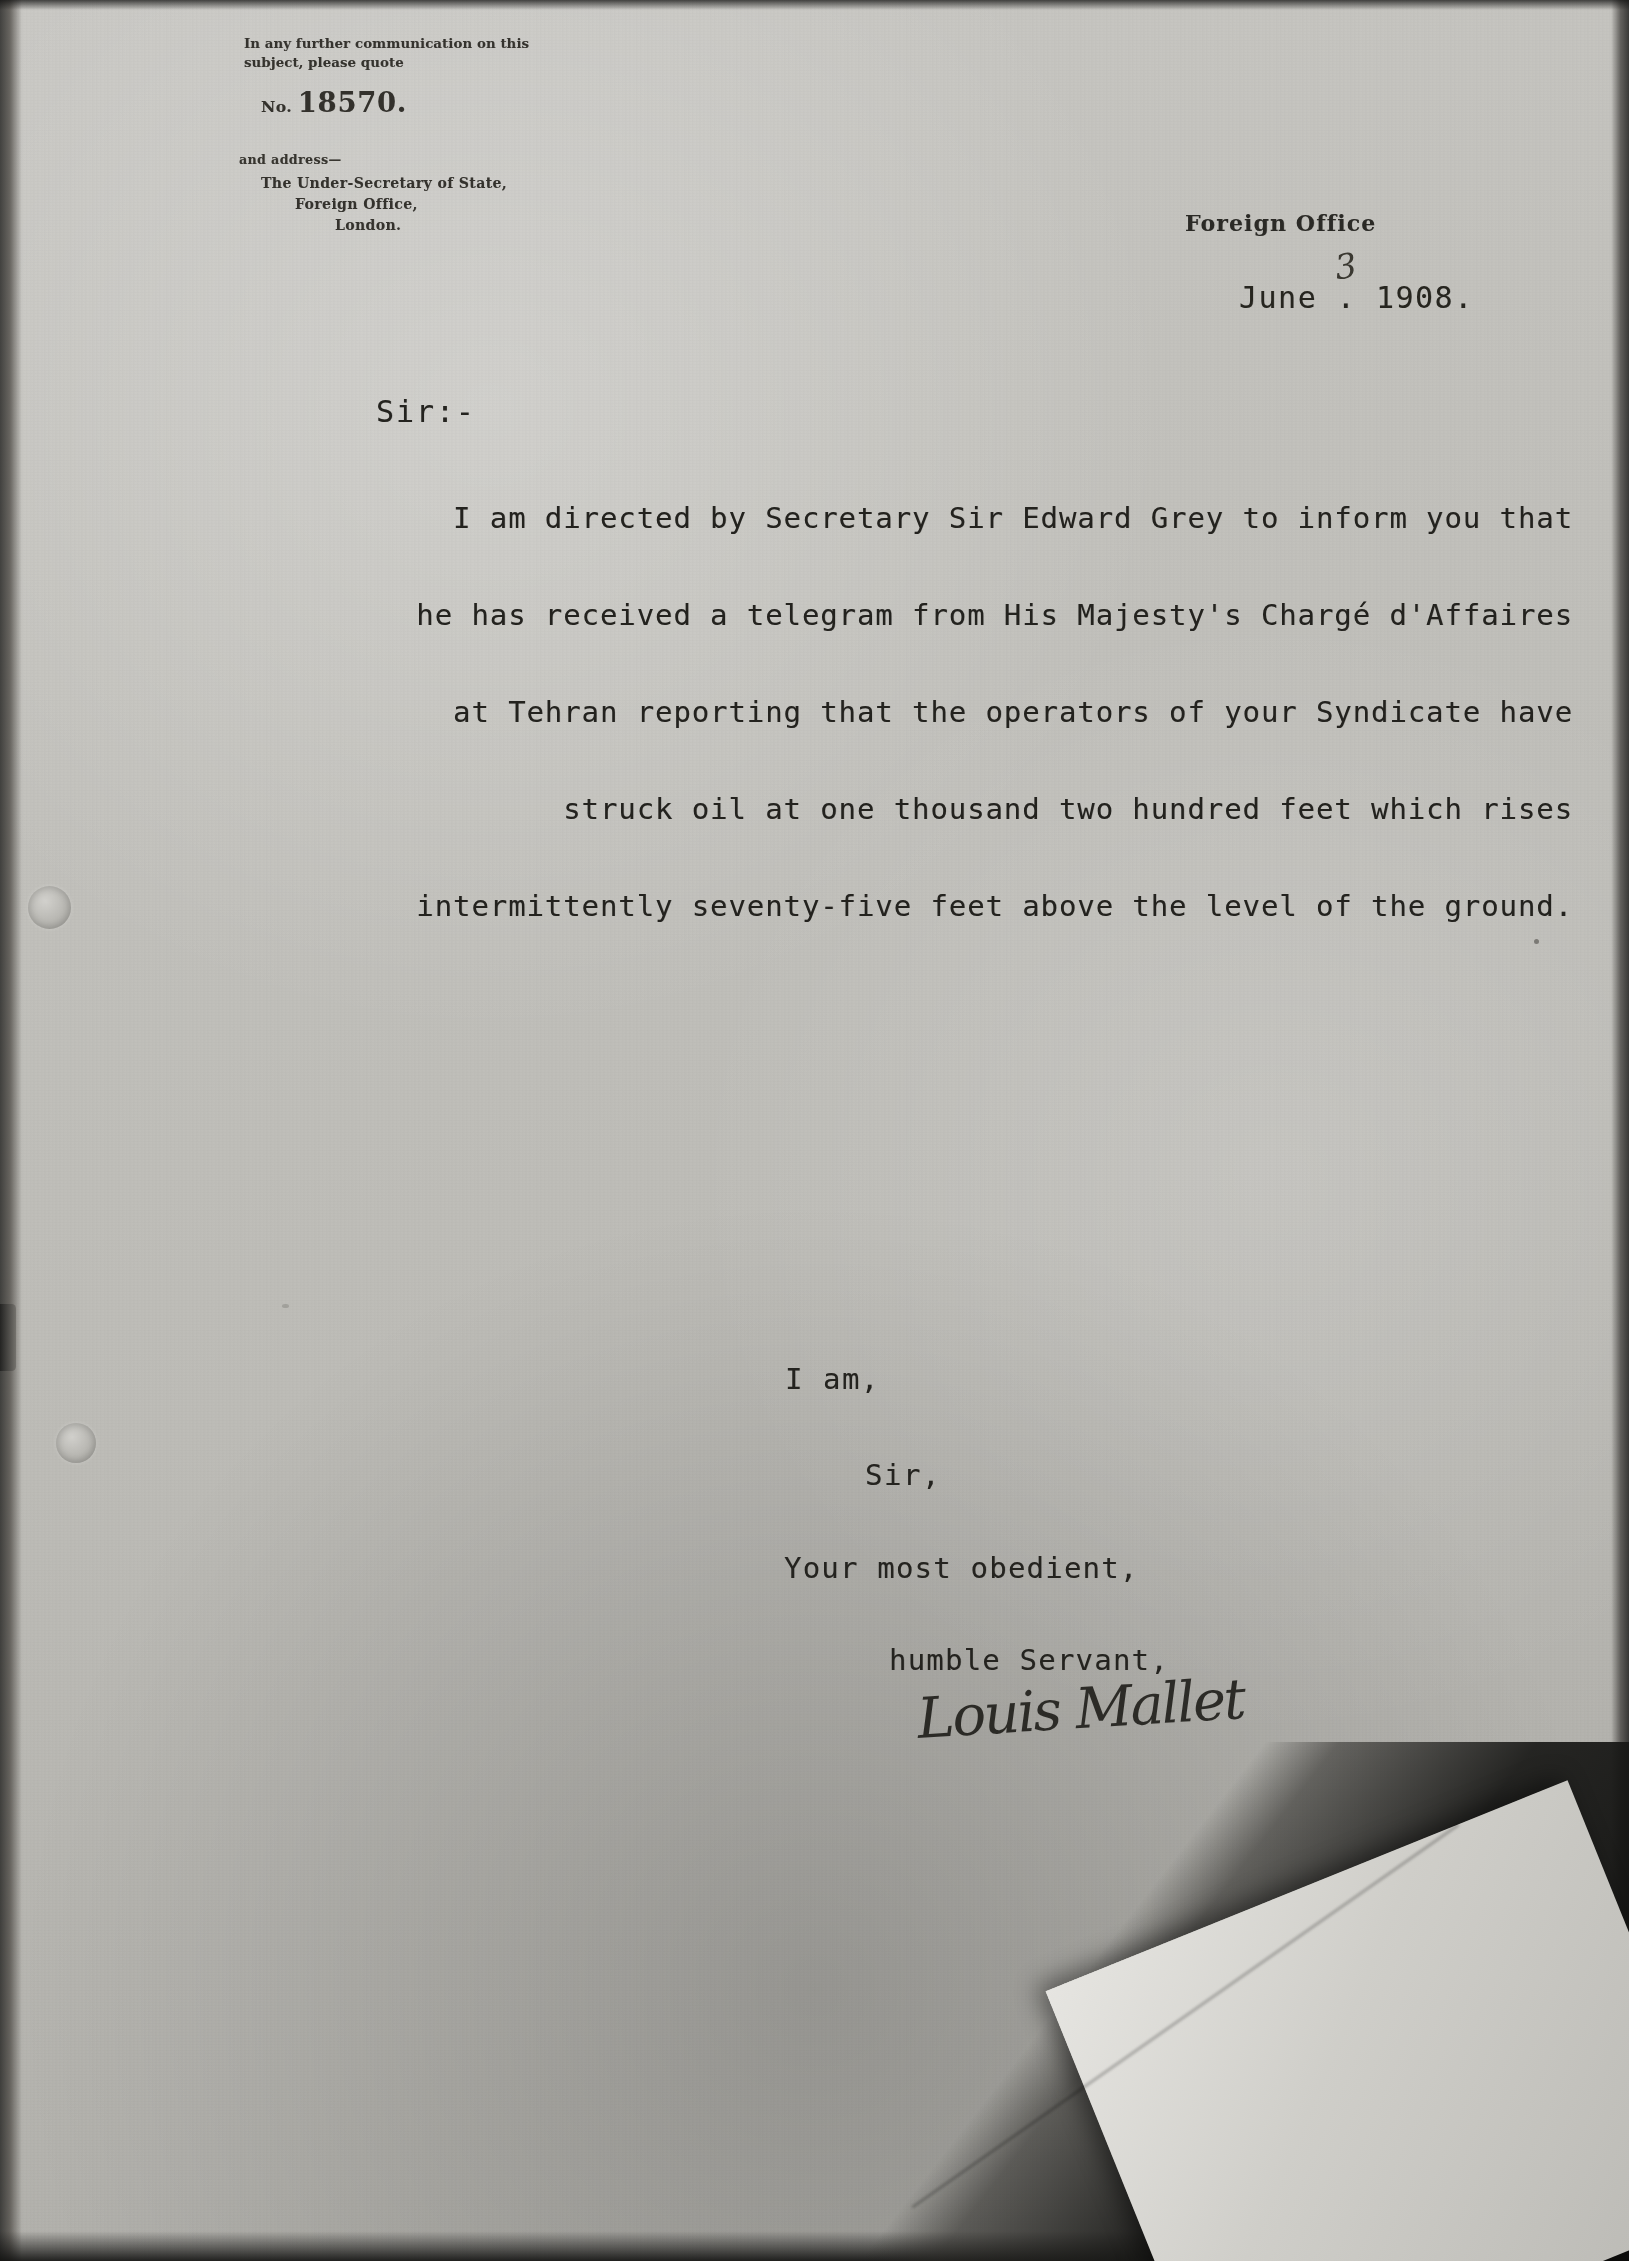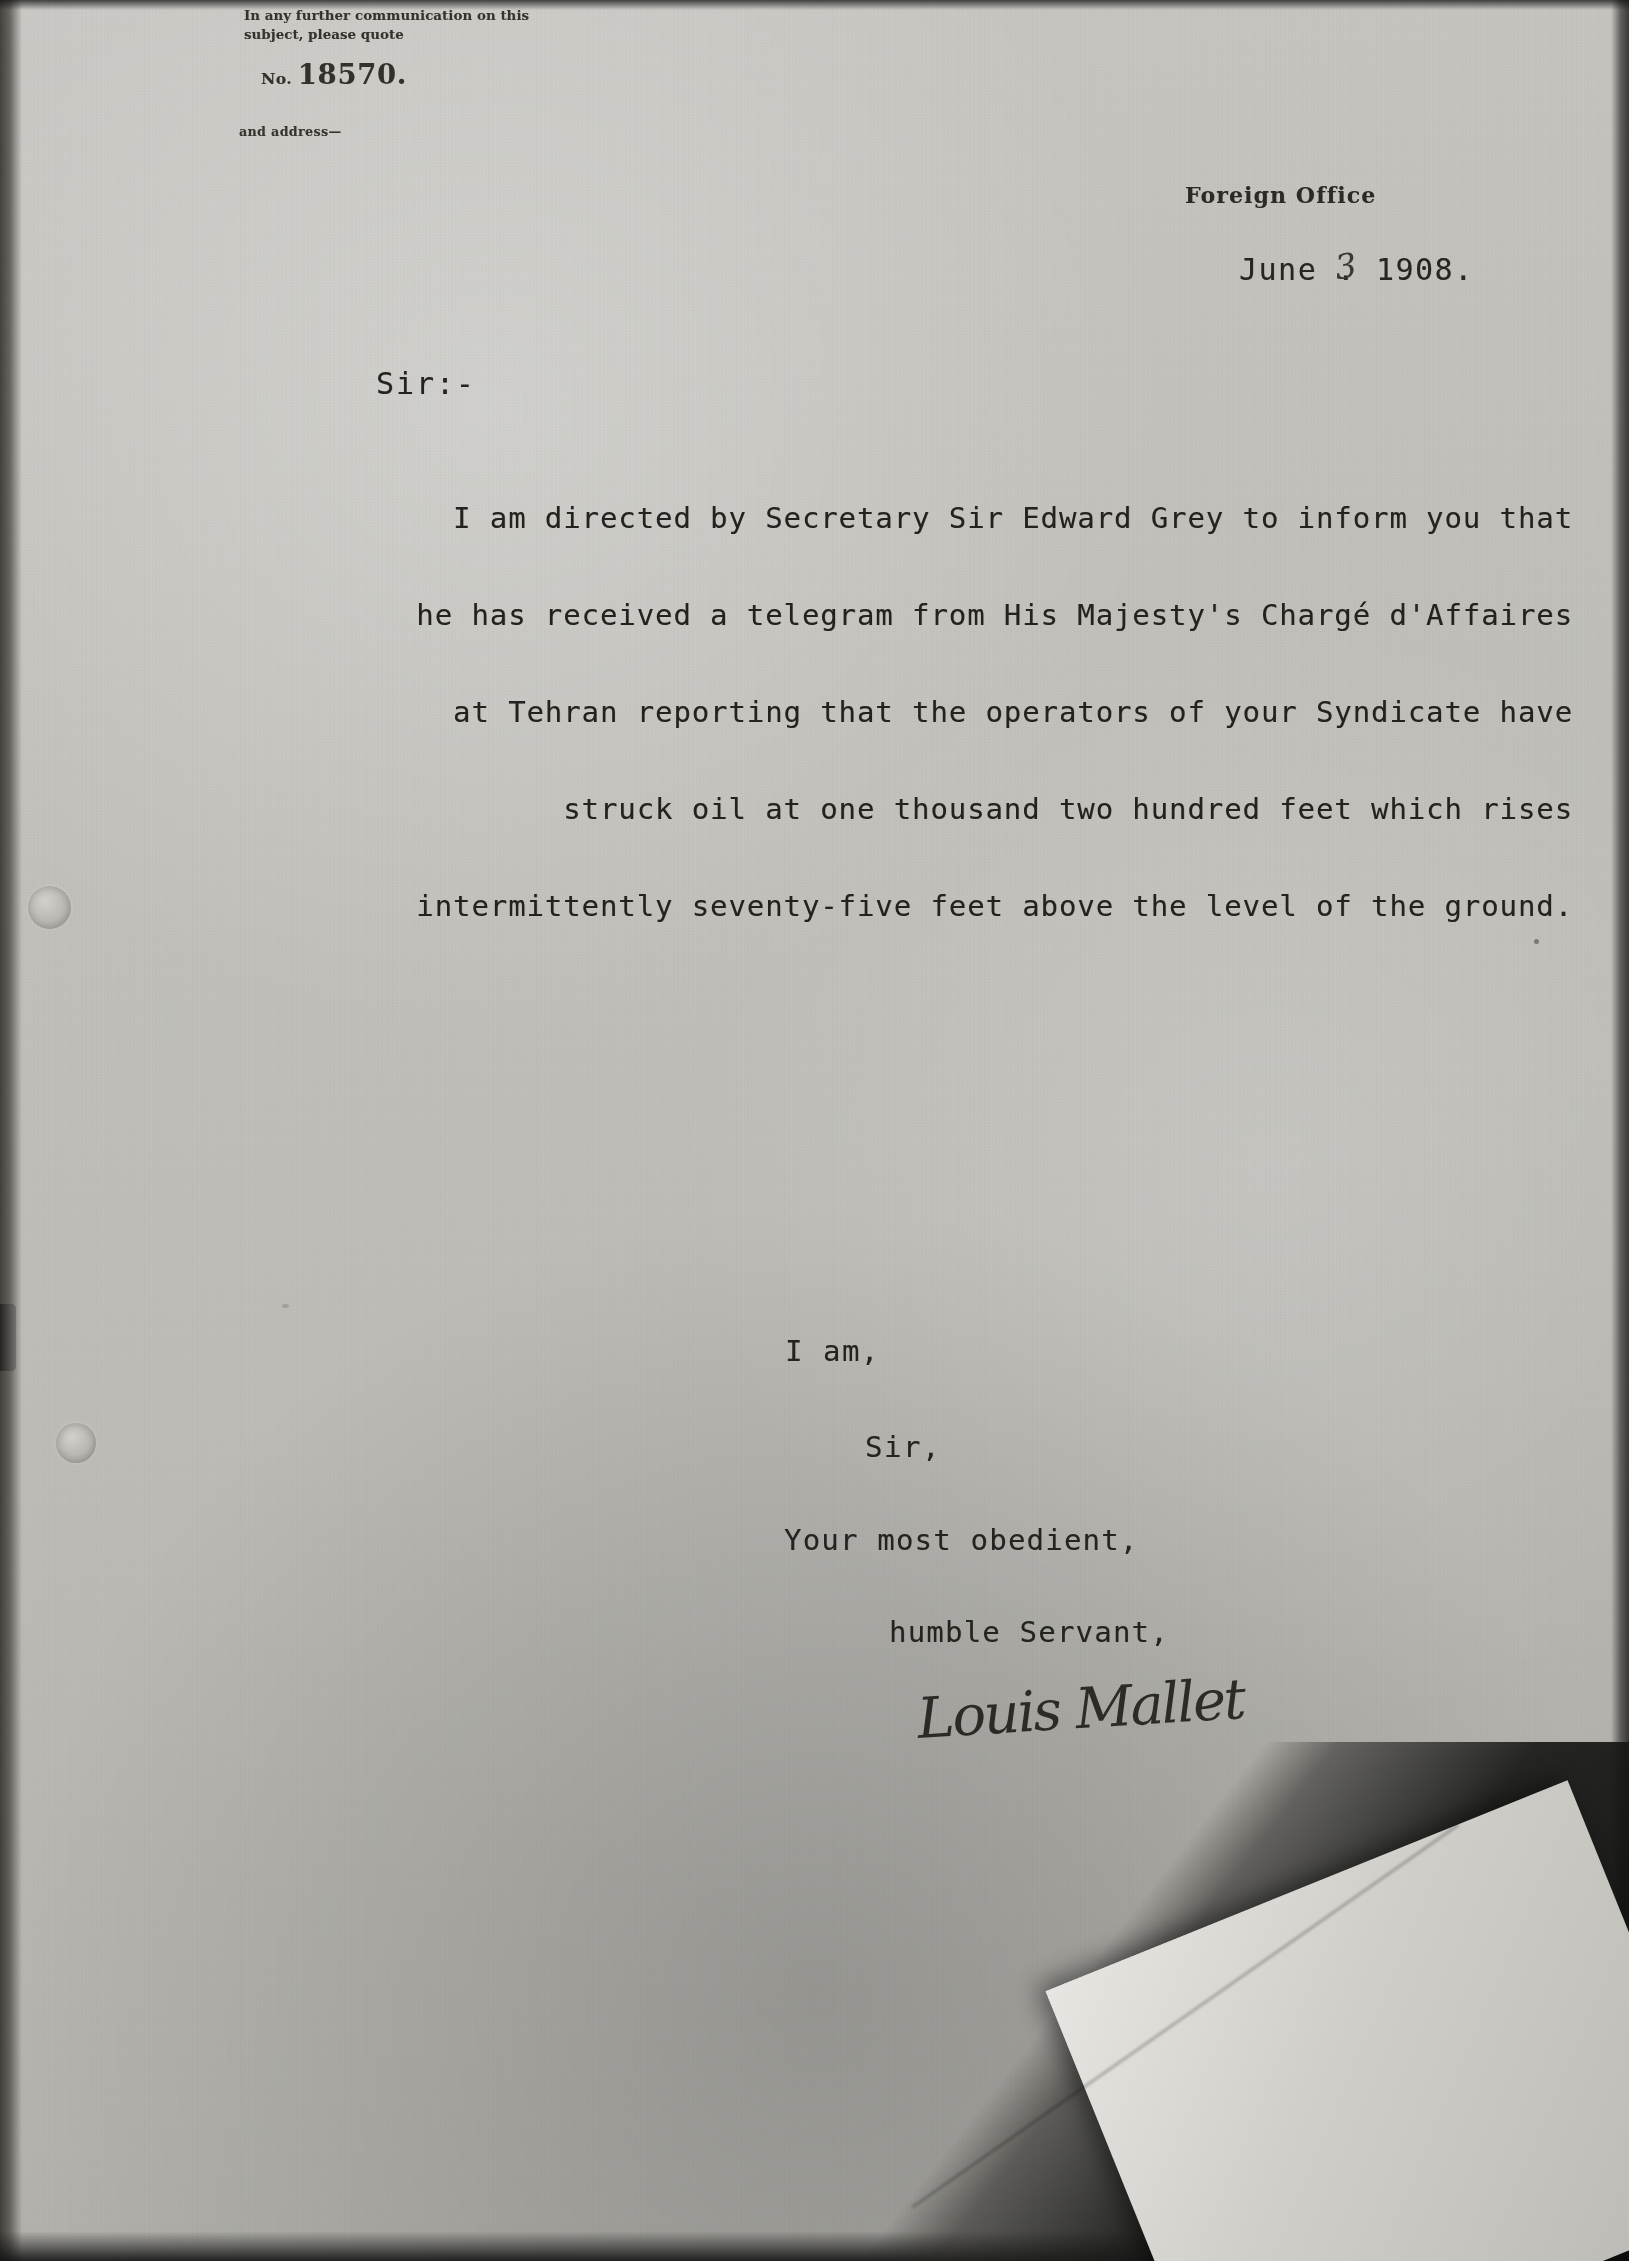--- a/index.html
+++ b/index.html
@@ -108,20 +108,21 @@
     filter: blur(1.5px);
   }
 
   
   .doc-text {
     position: absolute;
     color: #24231f;
     font-family: "DejaVu Sans Mono", monospace;
     letter-spacing: 0.4px;
     text-shadow: 0.4px 0.4px 0px rgba(0,0,0,0.22);
+    margin-top: 28px;
   }
 
   #ref-note {
     left: 244px; top: 6px;
     width: 319px;
     font-family: "DejaVu Serif", serif;
     font-size: 13.3px;
     line-height: 1.45;
     font-weight: 700;
     color: #35332e;
@@ -243,20 +244,25 @@
 
   <div class="doc-text" id="ref-note">In any further communication on this subject, please quote</div>
 
   <div class="doc-text" id="ref-number">
     <span>No.</span>
     <span class="big">18570.</span>
   </div>
 
   <div class="doc-text" id="address-lead">and address—</div>
 
+  <div class="doc-text" id="address-block">
+    <div class="l1">The Under-Secretary of State,</div>
+    <div class="l2">Foreign Office,</div>
+    <div class="l3">London.</div>
+  </div>
 
   <div class="doc-text" id="office-name">Foreign Office</div>
 
   <div class="doc-text" id="date-line">June  . 1908.</div>
   <div id="date-day">3</div>
 
   <div class="doc-text" id="salutation">Sir:-</div>
 
   <div class="para" id="para-1">
     <span class="indent"></span><span>I am directed by Secretary Sir Edward Grey to inform you that he has received a telegram from His Majesty's Chargé d'Affaires at Tehran reporting that the operators of your Syndicate have struck oil at one thousand two hundred feet which rises intermittently seventy-five feet above the level of the ground.</span>

